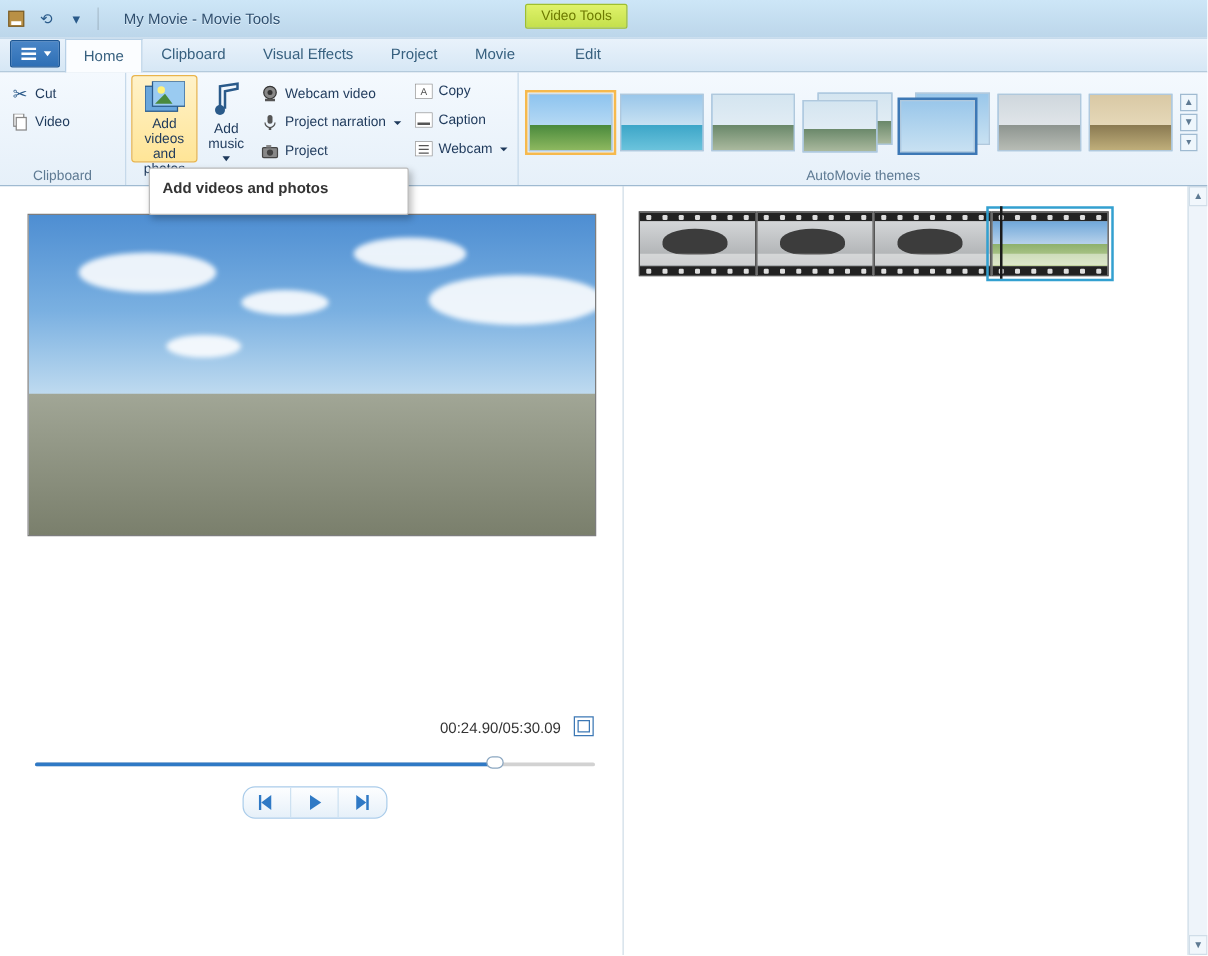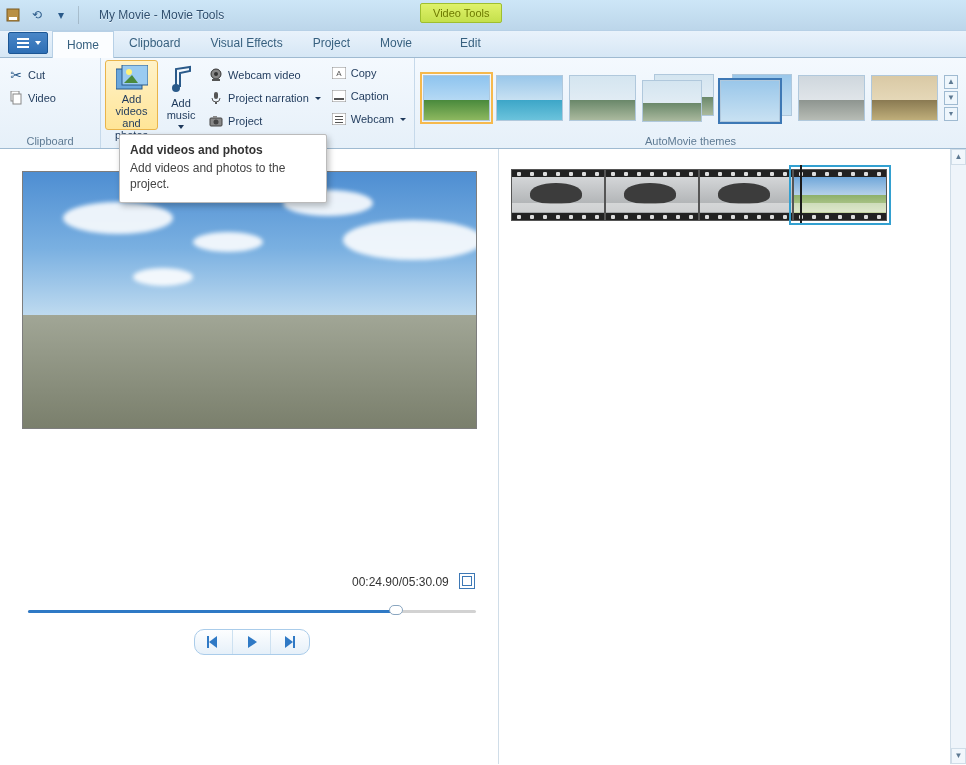--- a/index.html
+++ b/index.html
@@ -283,21 +283,20 @@
           <div>▾</div>
         </div>
       </div>
     </div>
     <div class="group-label">AutoMovie themes</div>
   </div>
 </div>
 
 <div class="tooltip">
   <div class="tt-title">Add videos and photos</div>
-  <div class="tt-body">Add videos and photos to the project.</div>
 </div>
 
 <div class="workspace">
   <div class="preview-pane">
     <div class="preview-frame">
       <div class="psky"></div>
       <div class="cloud c1"></div>
       <div class="cloud c2"></div>
       <div class="cloud c3"></div>
       <div class="cloud c4"></div>

